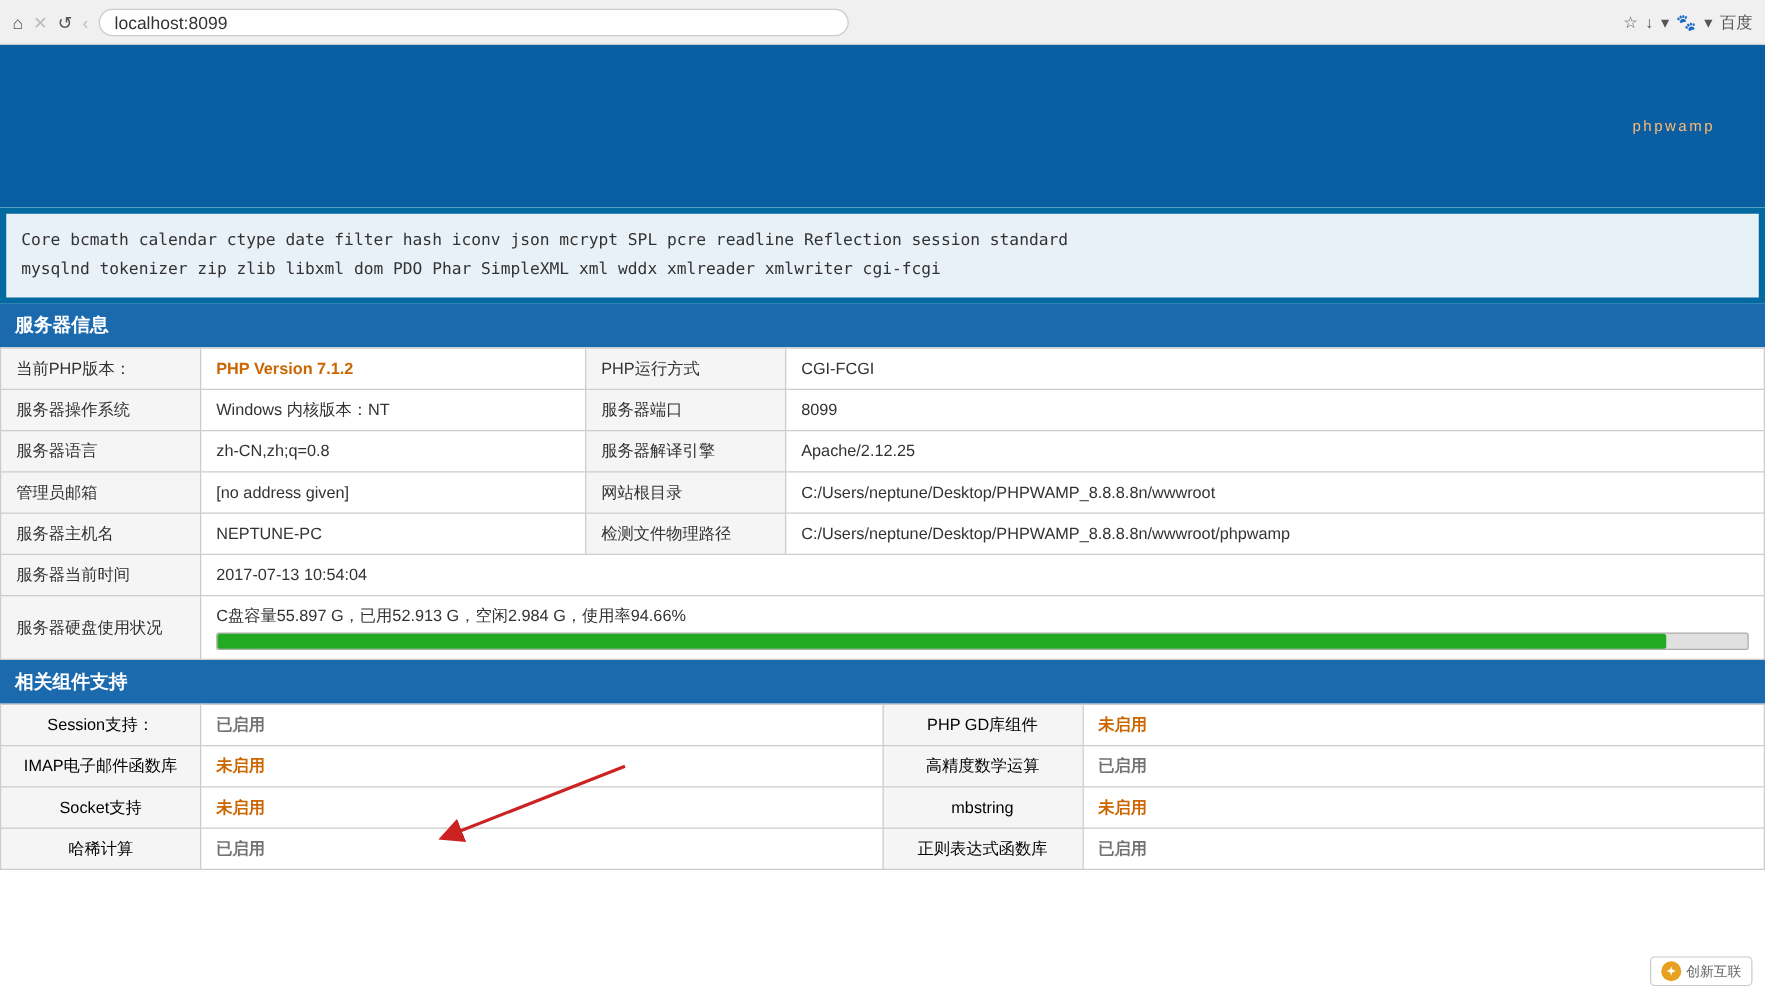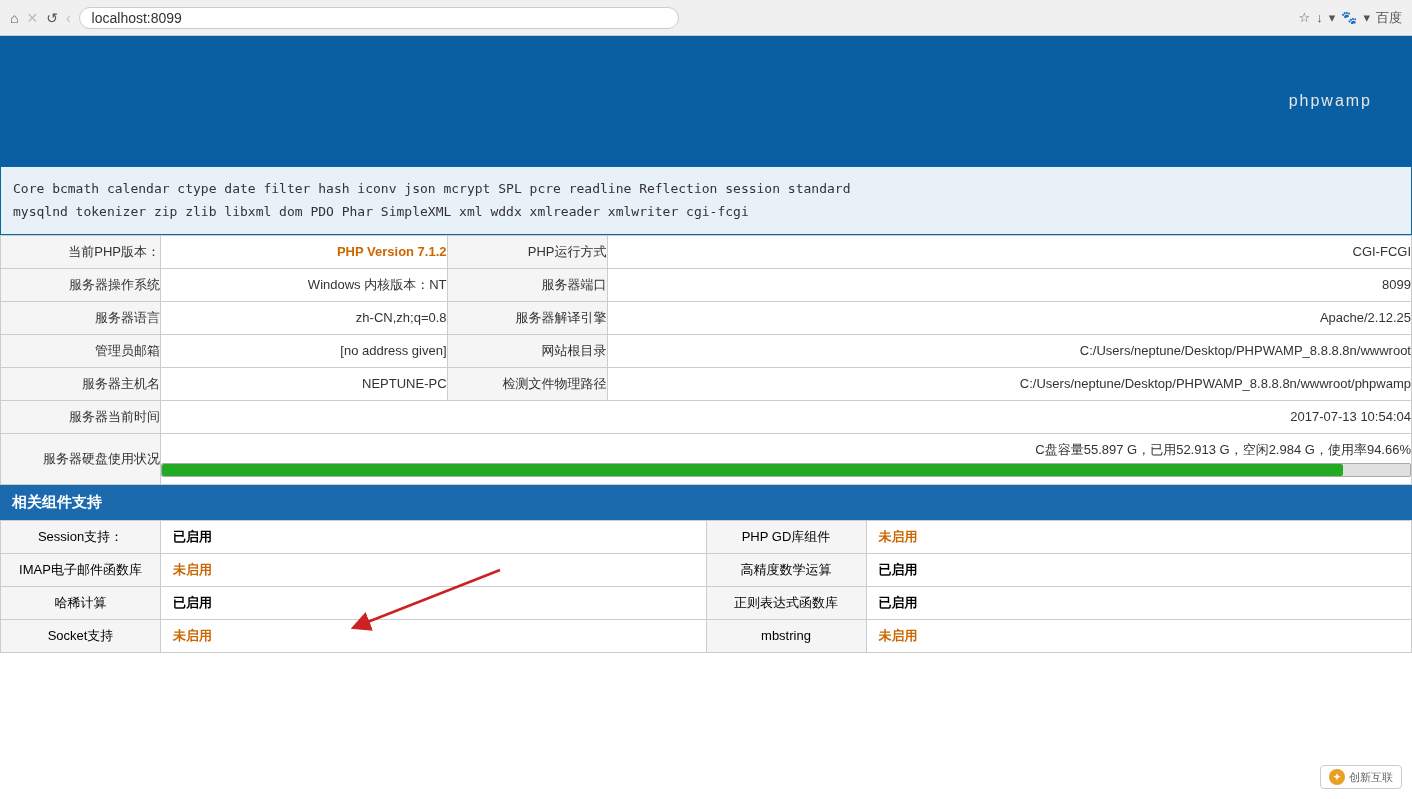--- a/index.html
+++ b/index.html
@@ -35,57 +35,56 @@
     
     .header-banner {
       background: #0a5fa3;
       height: 130px;
       display: flex;
       align-items: center;
       justify-content: flex-end;
       padding-right: 40px;
     }
     .banner-title {
-      color: #e5e5e5;
-      font-size: 16px;
+      color: #fdba74;
+      font-size: 12px;
       letter-spacing: 2px;
       text-align: center;
     }
 
     
     .section-header {
       background: #1a6aad;
       color: #fff;
       padding: 8px 12px;
       font-size: 15px;
       font-weight: bold;
     }
 
     
     .modules-box {
-      border: 1px solid #0369a1;
+      border: 5px solid #0369a1;
       margin: 0;
       padding: 10px 12px;
       background: #e8f0f8;
       font-family: monospace;
       font-size: 13px;
       color: #333;
       line-height: 1.8;
     }
 
     
     .info-table {
       width: 100%;
       border-collapse: collapse;
     }
     .info-table td {
       border: 1px solid #ccc;
-      padding: 7px 0;
+      padding: 7px 12px;
       vertical-align: middle;
-      text-align: right;
     }
     .info-table .label-cell {
       background: #f5f5f5;
       color: #333;
       width: 160px;
       font-weight: normal;
     }
     .info-table .value-cell {
       background: #fff;
       color: #333;
@@ -118,21 +117,21 @@
       vertical-align: middle;
     }
     .comp-table .label-cell {
       background: #f5f5f5;
       width: 160px;
       text-align: center;
     }
     .comp-table .value-cell {
       background: #fff;
     }
-    .status-enabled { color: #000000; font-weight: bold; font-family: Liberation Serif, serif; }
+    .status-enabled { color: #737373; font-weight: bold; font-family: Liberation Serif, serif; }
     .status-disabled { color: #cc6600; font-weight: bold; }
 
     
     .watermark {
       position: fixed;
       bottom: 10px;
       right: 10px;
       background: rgba(255,255,255,0.9);
       border: 1px solid #ccc;
       border-radius: 4px;
@@ -180,20 +179,21 @@
 
   <div class="header-banner">
     <span class="banner-title">phpwamp</span>
   </div>
 
   <div class="modules-box">
     <div>Core  bcmath  calendar  ctype  date  filter  hash  iconv  json  mcrypt  SPL  pcre  readline  Reflection  session  standard</div>
     <div>mysqlnd  tokenizer  zip  zlib  libxml  dom  PDO  Phar  SimpleXML  xml  wddx  xmlreader  xmlwriter  cgi-fcgi</div>
   </div>
 
+  <div class="section-header">服务器信息</div>
   <table class="info-table">
     <tbody>
 
       <tr>
         <td class="label-cell">当前PHP版本：</td>
         <td class="value-cell"><span class="php-version">PHP Version 7.1.2</span></td>
         <td class="label-cell">PHP运行方式</td>
         <td class="value-cell">CGI-FCGI</td>
       </tr>
 
@@ -255,31 +255,31 @@
         </tr>
 
         <tr>
           <td class="label-cell">IMAP电子邮件函数库</td>
           <td class="value-cell"><span class="status-disabled">未启用</span></td>
           <td class="label-cell">高精度数学运算</td>
           <td class="value-cell"><span class="status-enabled">已启用</span></td>
         </tr>
 
         <tr>
+          <td class="label-cell">Socket支持</td>
+          <td class="value-cell"><span class="status-disabled">未启用</span></td>
+          <td class="label-cell">mbstring</td>
+          <td class="value-cell"><span class="status-disabled">未启用</span></td>
+        </tr>
+
+        <tr>
           <td class="label-cell">哈稀计算</td>
           <td class="value-cell"><span class="status-enabled">已启用</span></td>
           <td class="label-cell">正则表达式函数库</td>
           <td class="value-cell"><span class="status-enabled">已启用</span></td>
-        </tr>
-
-        <tr>
-          <td class="label-cell">Socket支持</td>
-          <td class="value-cell"><span class="status-disabled">未启用</span></td>
-          <td class="label-cell">mbstring</td>
-          <td class="value-cell"><span class="status-disabled">未启用</span></td>
         </tr>
       </tbody>
     </table>
 
     <svg style="position:absolute; top:40px; left:340px; width:180px; height:80px; pointer-events:none;">
       <defs>
         <marker id="arrowhead" markerWidth="8" markerHeight="8" refX="4" refY="4" orient="auto">
           <path d="M0,0 L8,4 L0,8 Z" fill="#cc2222"></path>
         </marker>
       </defs>

